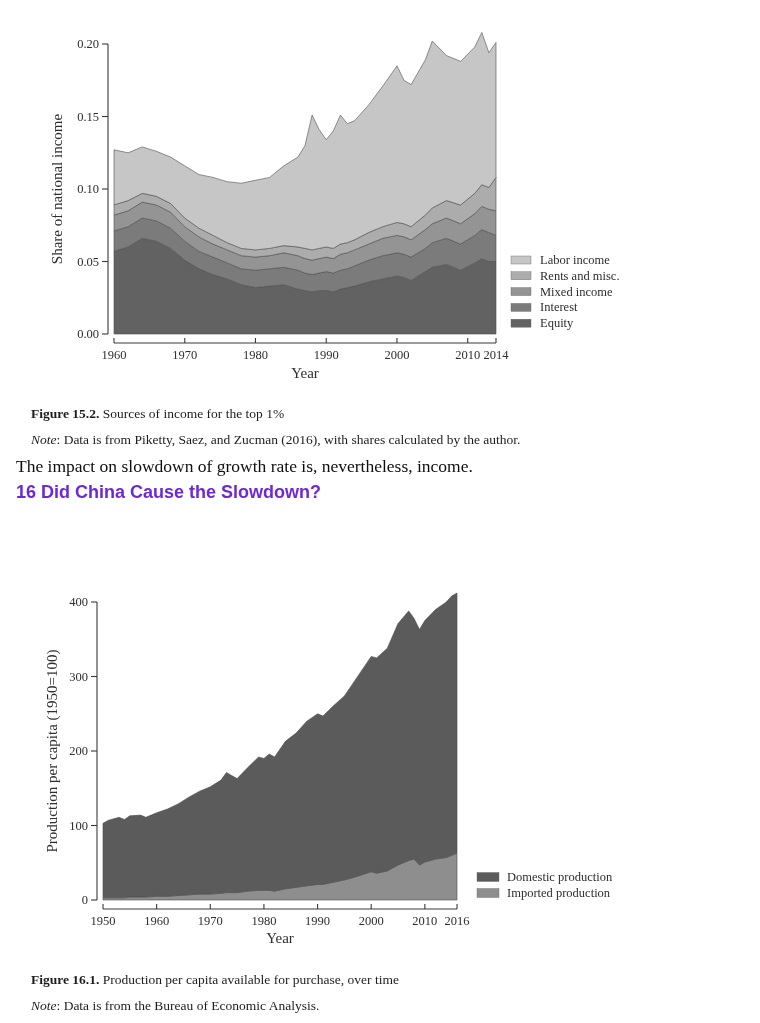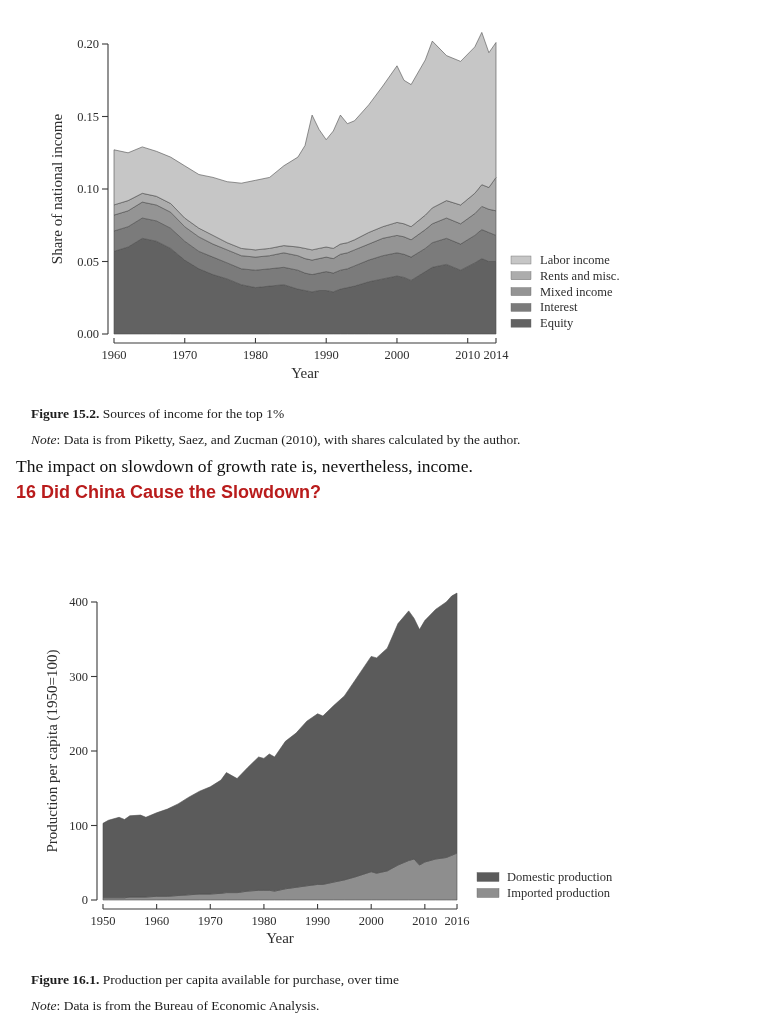--- a/index.html
+++ b/index.html
@@ -71,25 +71,25 @@
           <rect x="511" y="319.2" width="20" height="8" fill="#626262" stroke="#666" stroke-width="0.4"></rect>
           <text x="540" y="327.2" font-size="12.5">Equity</text>
         </g>
       </g>
     </svg>
 
   <p class="caption" style="top:406px;">
     <span class="cap-label">Figure 15.2.</span>
     <span>Sources of income for the top 1%</span>
   </p>
-  <p class="caption" style="top:432px;"><span class="note-label">Note</span><span>: Data is from Piketty, Saez, and Zucman (2010), with shares calculated by the author.</span></p>
+  <p class="caption" style="top:432px;"><span class="note-label">Note</span><span>: Data is from Piketty, Saez, and Zucman (2016), with shares calculated by the author.</span></p>
 
   <div class="body-block">
     <p>The impact on slowdown of growth rate is, nevertheless, income.</p>
-    <h2 style="color: #b91c1c;">16 Did China Cause the Slowdown?</h2>
+    <h2 style="color: #6d28d9;">16 Did China Cause the Slowdown?</h2>
   </div>
 
   <svg id="chart2-svg" class="fig-svg" width="760" height="400" viewBox="0 0 760 400">
       <g font-family="&quot;Liberation Serif&quot;,&quot;DejaVu Serif&quot;,serif">
         <path d="M103.0,334.8L108.4,334.8L119.1,334.8L124.5,334.8L129.8,334.0L140.5,334.0L145.9,334.0L156.6,333.3L167.4,333.3L178.1,332.5L188.8,331.8L199.6,331.0L210.3,331.0L221.0,330.3L226.4,329.6L237.1,329.6L247.8,328.1L258.6,327.3L263.9,327.3L269.3,327.3L274.6,328.1L285.4,325.8L296.1,324.3L306.8,322.8L317.6,321.4L322.9,321.4L333.7,319.1L344.4,316.9L355.1,313.9L371.2,308.7L376.6,310.2L387.3,307.9L398.0,302.0L408.7,297.5L414.1,296.0L419.5,302.0L424.8,299.0L435.6,296.0L446.3,294.5L451.7,292.3L457.0,290.1L457.0,337.0L451.7,337.0L446.3,337.0L435.6,337.0L424.8,337.0L419.5,337.0L414.1,337.0L408.7,337.0L398.0,337.0L387.3,337.0L376.6,337.0L371.2,337.0L355.1,337.0L344.4,337.0L333.7,337.0L322.9,337.0L317.6,337.0L306.8,337.0L296.1,337.0L285.4,337.0L274.6,337.0L269.3,337.0L263.9,337.0L258.6,337.0L247.8,337.0L237.1,337.0L226.4,337.0L221.0,337.0L210.3,337.0L199.6,337.0L188.8,337.0L178.1,337.0L167.4,337.0L156.6,337.0L145.9,337.0L140.5,337.0L129.8,337.0L124.5,337.0L119.1,337.0L108.4,337.0L103.0,337.0Z" fill="#8e8e8e" stroke="#4f4f4f" stroke-width="0.6"></path>
         <path d="M103.0,260.3L108.4,257.3L119.1,254.3L124.5,256.5L129.8,252.8L140.5,252.1L145.9,254.3L156.6,249.8L167.4,246.1L178.1,240.9L188.8,234.2L199.6,228.2L210.3,223.8L221.0,217.1L226.4,209.6L237.1,215.6L247.8,204.4L258.6,194.0L263.9,195.4L269.3,191.0L274.6,194.0L285.4,178.3L296.1,170.1L306.8,158.2L317.6,150.8L322.9,153.0L333.7,142.6L344.4,132.9L355.1,117.2L371.2,93.4L376.6,94.9L387.3,85.2L398.0,60.6L408.7,47.9L414.1,55.4L419.5,66.6L424.8,57.6L435.6,46.4L446.3,39.0L451.7,33.0L457.0,30.1L457.0,290.1L451.7,292.3L446.3,294.5L435.6,296.0L424.8,299.0L419.5,302.0L414.1,296.0L408.7,297.5L398.0,302.0L387.3,307.9L376.6,310.2L371.2,308.7L355.1,313.9L344.4,316.9L333.7,319.1L322.9,321.4L317.6,321.4L306.8,322.8L296.1,324.3L285.4,325.8L274.6,328.1L269.3,327.3L263.9,327.3L258.6,327.3L247.8,328.1L237.1,329.6L226.4,329.6L221.0,330.3L210.3,331.0L199.6,331.0L188.8,331.8L178.1,332.5L167.4,333.3L156.6,333.3L145.9,334.0L140.5,334.0L129.8,334.0L124.5,334.8L119.1,334.8L108.4,334.8L103.0,334.8Z" fill="#5b5b5b" stroke="#4f4f4f" stroke-width="0.6"></path>
         <g stroke="#3a3a3a" stroke-width="1.1">
           <line x1="97" y1="337" x2="97" y2="39"></line>
           <line x1="91" y1="337" x2="97" y2="337"></line>
           <line x1="91" y1="262.5" x2="97" y2="262.5"></line>

